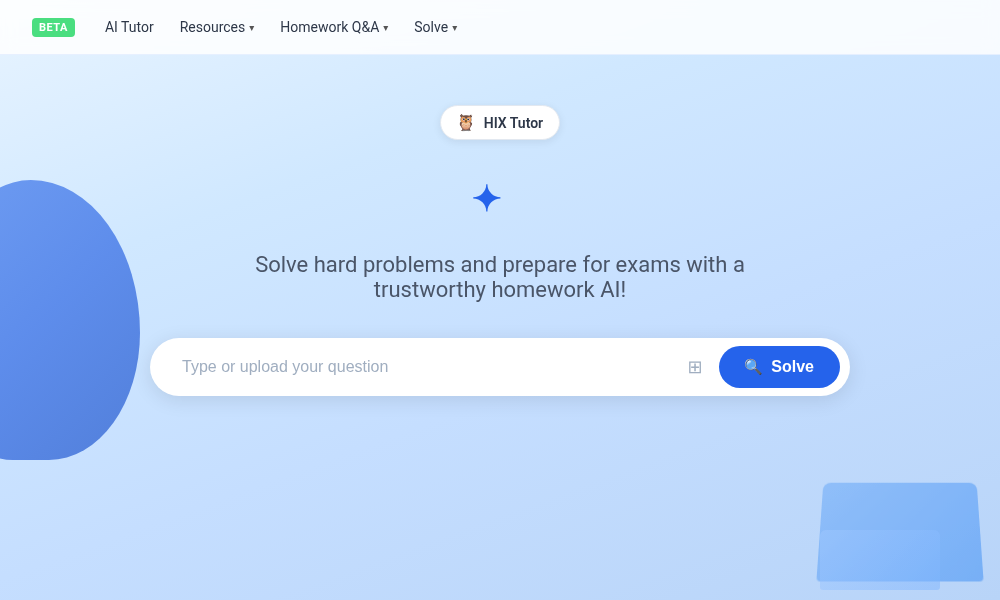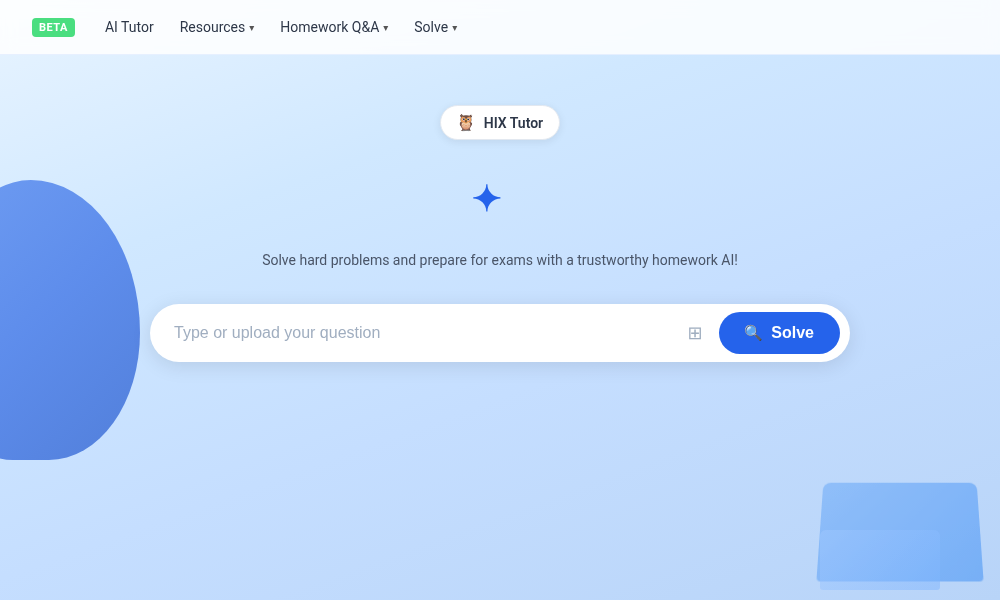--- a/index.html
+++ b/index.html
@@ -159,21 +159,21 @@
     }
 
     .sparkles-icon {
       color: #2563eb;
       font-size: 36px;
       margin-right: 4px;
     }
 
     
     .hero-subtitle {
-      font-size: 14px;
+      font-size: 22px;
       color: #4a5568;
       margin-bottom: 36px;
       font-weight: 400;
       max-width: 580px;
     }
 
     
     .search-container {
       display: flex;
       align-items: center;
@@ -187,20 +187,21 @@
     }
 
     .search-input {
       flex: 1;
       border: none;
       outline: none;
       font-size: 16px;
       color: #2d3748;
       background: transparent;
       min-width: 0;
+      margin-left: 8px;
     }
 
     .search-input::placeholder {
       color: #a0aec0;
     }
 
     .search-calculator-btn {
       background: none;
       border: none;
       cursor: pointer;

